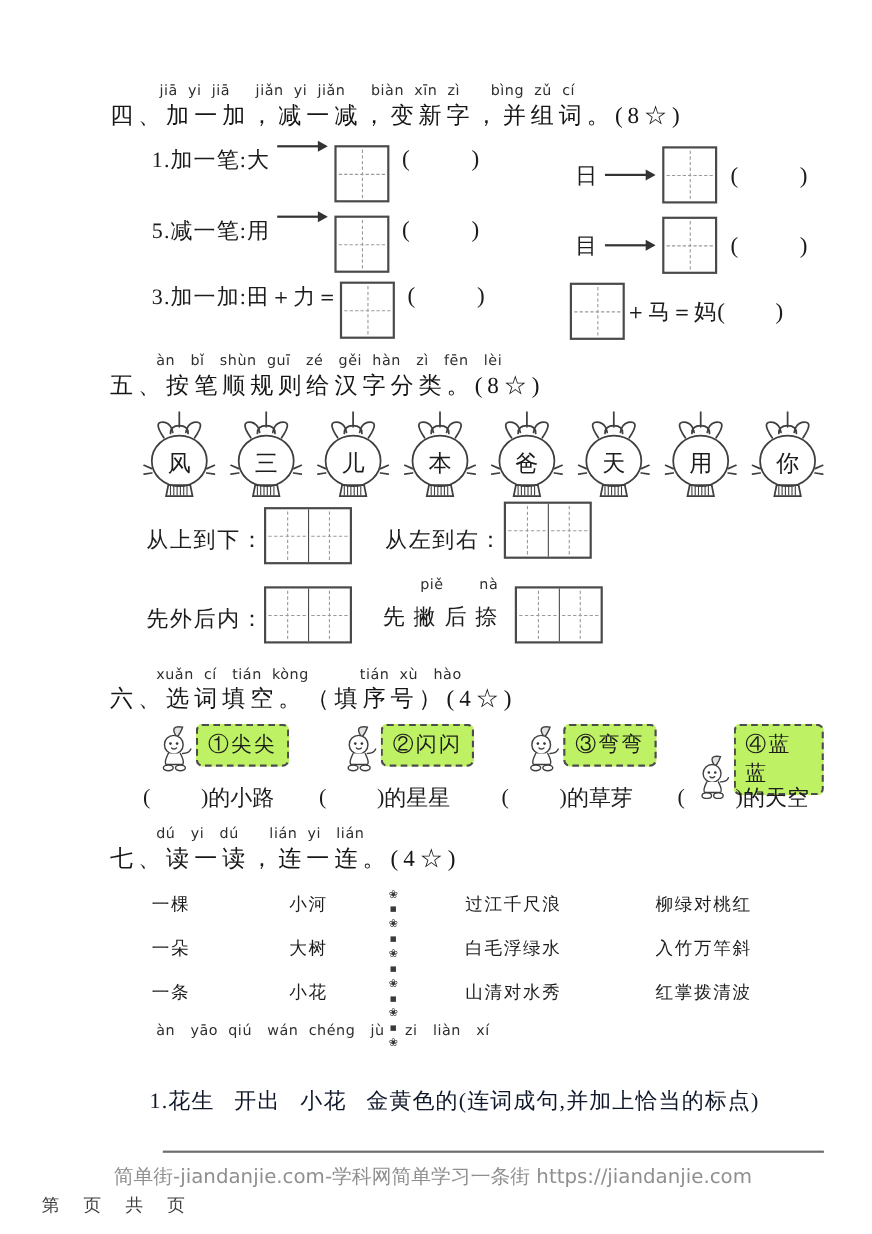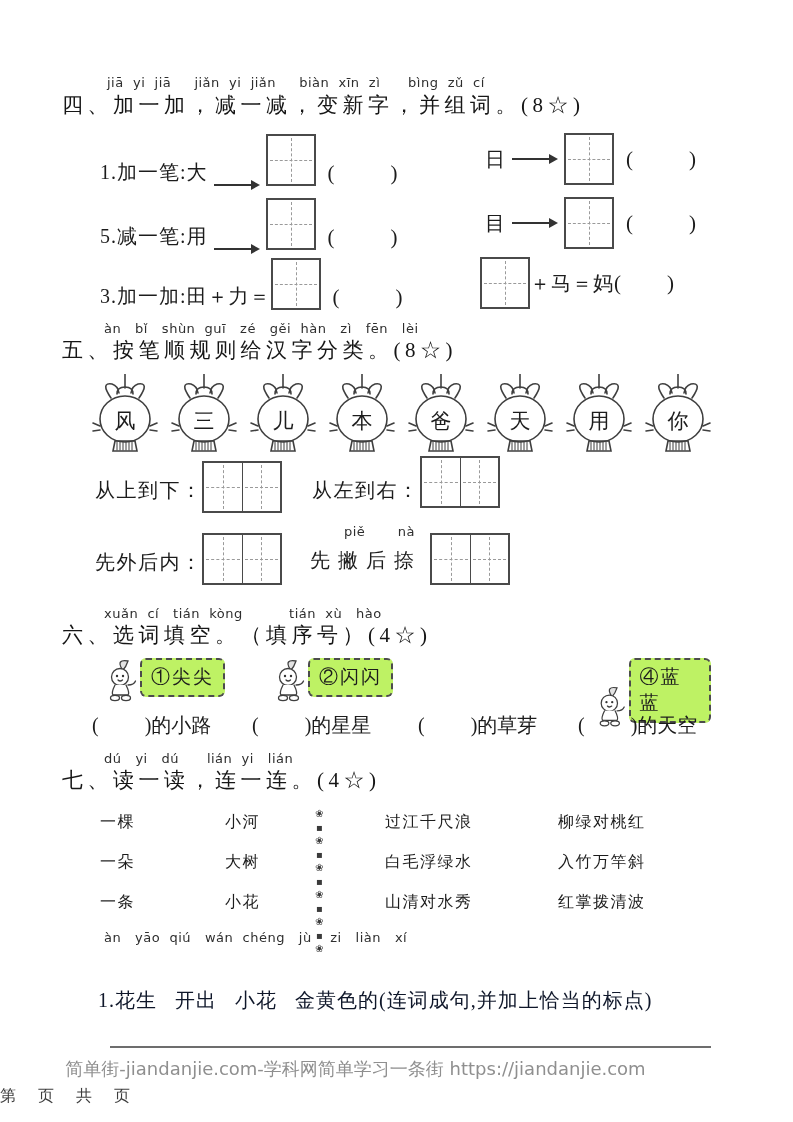--- a/index.html
+++ b/index.html
@@ -1,31 +1,32 @@
 <!DOCTYPE html>
 <html><head>
 <meta charset="utf-8">
 <style>
   * { margin:0; padding:0; box-sizing:border-box; }
   html,body { background:#ffffff; }
   .page {
     position:relative; width:711px; height:1122px; background:#ffffff;
     font-family:"Liberation Serif","DejaVu Serif",serif; color:#222;
     overflow:hidden;
+    margin-left:38px;
   }
   .pinyin {
     position:absolute; font-family:"DejaVu Sans","Liberation Sans",sans-serif;
     font-size:13px; color:#2e2e2e; white-space:pre; letter-spacing:.5px;
   }
   .sec-title {
     position:absolute; font-size:21px; letter-spacing:4.5px; white-space:pre;
     color:#161616;
   }
   .cn { font-size:20px; letter-spacing:1px; white-space:pre; color:#1c1c1c; }
-  .row { position:absolute; display:flex; align-items:flex-end; height:54px; }
+  .row { position:absolute; display:flex; align-items:flex-start; height:54px; }
   .row-second { position:absolute; top:0; height:100%; display:flex; align-items:center; }
   
   .wbox { width:50px; height:52px; border:2px solid #4a4a4a; position:relative; background:#fff; flex:none; }
   .wbox::before { content:""; position:absolute; left:50%; top:2px; bottom:2px; border-left:1.5px dashed #9a9a9a; }
   .wbox::after  { content:""; position:absolute; top:50%; left:2px; right:2px; border-top:1.5px dashed #9a9a9a; }
   
   .gridbox { position:absolute; display:flex; width:80px; height:52px; border:2px solid #4a4a4a; background:#fff; }
   .gcell { position:relative; flex:1; }
   .gcell + .gcell { border-left:1.5px solid #4a4a4a; }
   .gcell::before { content:""; position:absolute; left:50%; top:2px; bottom:2px; border-left:1.3px dashed #9a9a9a; }
@@ -243,20 +244,26 @@
         <use href="#mascot-shape"></use>
       </svg>
     <span class="opt-box">①尖尖</span>
   </div>
   <div class="opt-group" style="left:272px; top:658px;">
     <svg class="shape" width="34" height="44" viewBox="0 0 34 44">
         <use href="#mascot-shape"></use>
       </svg>
     <span class="opt-box">②闪闪</span>
   </div>
+  <div class="opt-group" style="left:438px; top:658px;">
+    <svg class="shape" width="34" height="44" viewBox="0 0 34 44">
+        <use href="#mascot-shape"></use>
+      </svg>
+    <span class="opt-box">③弯弯</span>
+  </div>
   <div class="opt-group" style="left:594px; top:658px;">
     <svg class="shape" width="34" height="44" viewBox="0 0 34 44">
         <use href="#mascot-shape"></use>
       </svg>
     <span class="opt-box">④蓝蓝</span>
   </div>
 
   <div class="blank" style="left:92px; top:712px;">
       <span>(</span>
       <span class="pgap-sm"></span>

